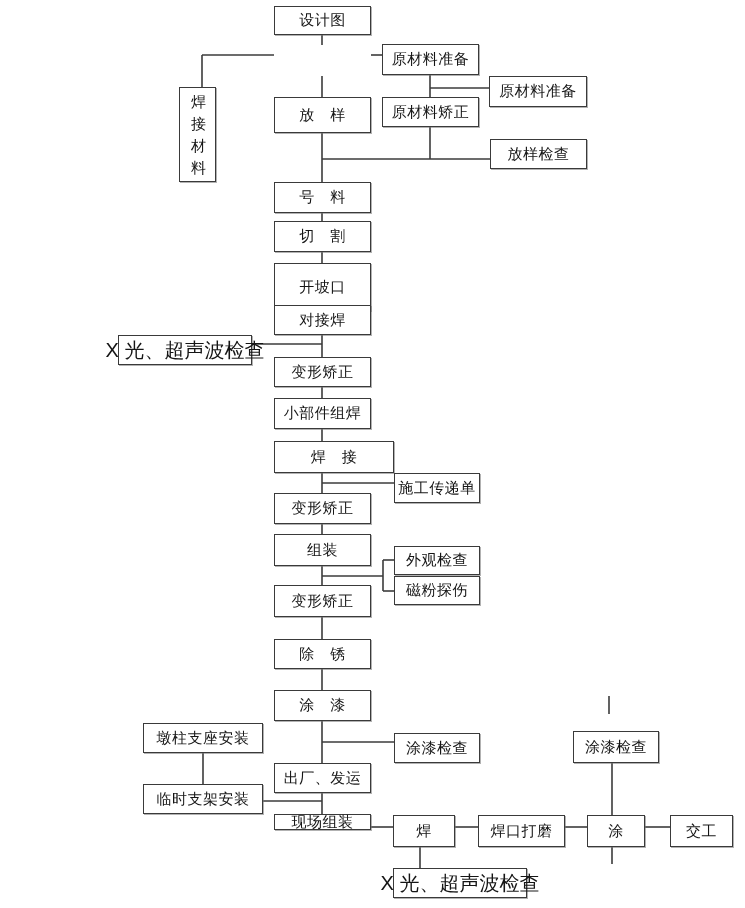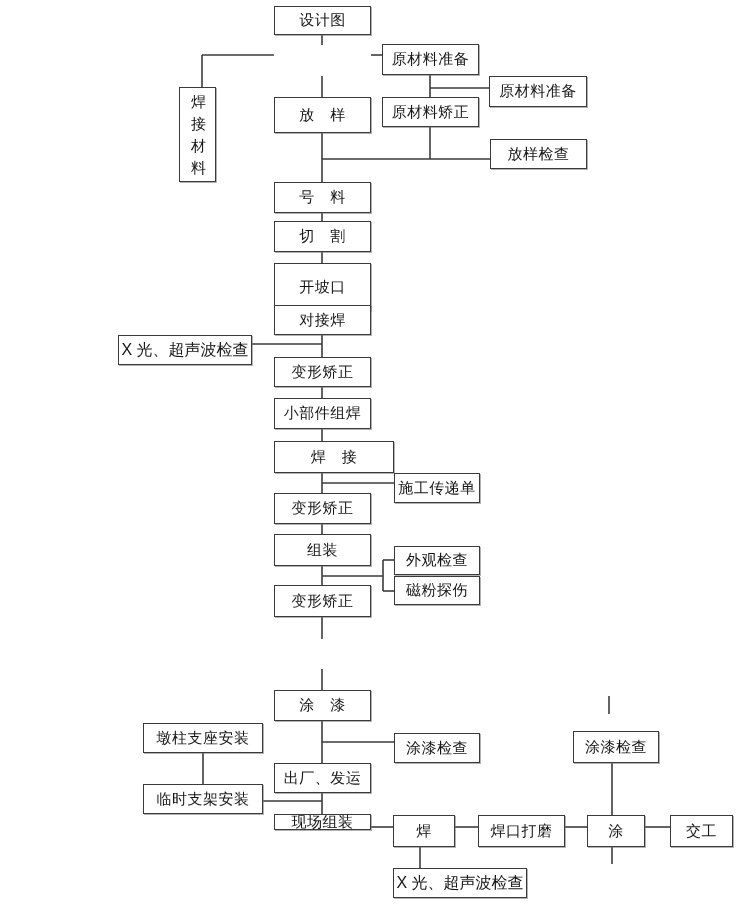--- a/index.html
+++ b/index.html
@@ -37,21 +37,21 @@
   }
   .box.vertical {
     display: block;
     padding: 3px 9px;
     line-height: 22px;
     text-align: right;
     white-space: normal;
     letter-spacing: 0;
   }
   .box.small {
-    font-size: 16px;
+    font-size: 20px;
     letter-spacing: 0;
   }
 </style>
 </head>
 <body>
 
 <div class="canvas">
 
   <svg class="connectors" width="745" height="908" viewBox="0 0 745 908">
 
@@ -114,20 +114,21 @@
   <div class="box" style="left:274px;top:182px;width:97px;height:31px">号　料</div>
   <div class="box" style="left:274px;top:221px;width:97px;height:31px">切　割</div>
   <div class="box" style="left:274px;top:263px;width:97px;height:48px">开坡口</div>
   <div class="box" style="left:274px;top:305px;width:97px;height:30px">对接焊</div>
   <div class="box" style="left:274px;top:357px;width:97px;height:30px">变形矫正</div>
   <div class="box" style="left:274px;top:398px;width:97px;height:31px">小部件组焊</div>
   <div class="box" style="left:274px;top:441px;width:120px;height:32px">焊　接</div>
   <div class="box" style="left:274px;top:493px;width:97px;height:31px">变形矫正</div>
   <div class="box" style="left:274px;top:534px;width:97px;height:32px">组装</div>
   <div class="box" style="left:274px;top:585px;width:97px;height:32px">变形矫正</div>
+  <div class="box" style="left:274px;top:639px;width:97px;height:30px">除　锈</div>
   <div class="box" style="left:274px;top:690px;width:97px;height:31px">涂　漆</div>
   <div class="box" style="left:274px;top:763px;width:97px;height:30px">出厂、发运</div>
   <div class="box" style="left:274px;top:814px;width:97px;height:16px">现场组装</div>
 
   <div class="box vertical" style="left:179px;top:87px;width:37px;height:95px">焊接材料</div>
   <div class="box" style="left:382px;top:44px;width:97px;height:31px">原材料准备</div>
   <div class="box" style="left:489px;top:76px;width:98px;height:31px">原材料准备</div>
   <div class="box" style="left:382px;top:97px;width:97px;height:30px">原材料矫正</div>
   <div class="box" style="left:490px;top:139px;width:97px;height:30px">放样检查</div>
   <div class="box small" style="left:118px;top:335px;width:134px;height:30px">X 光、超声波检查</div>

